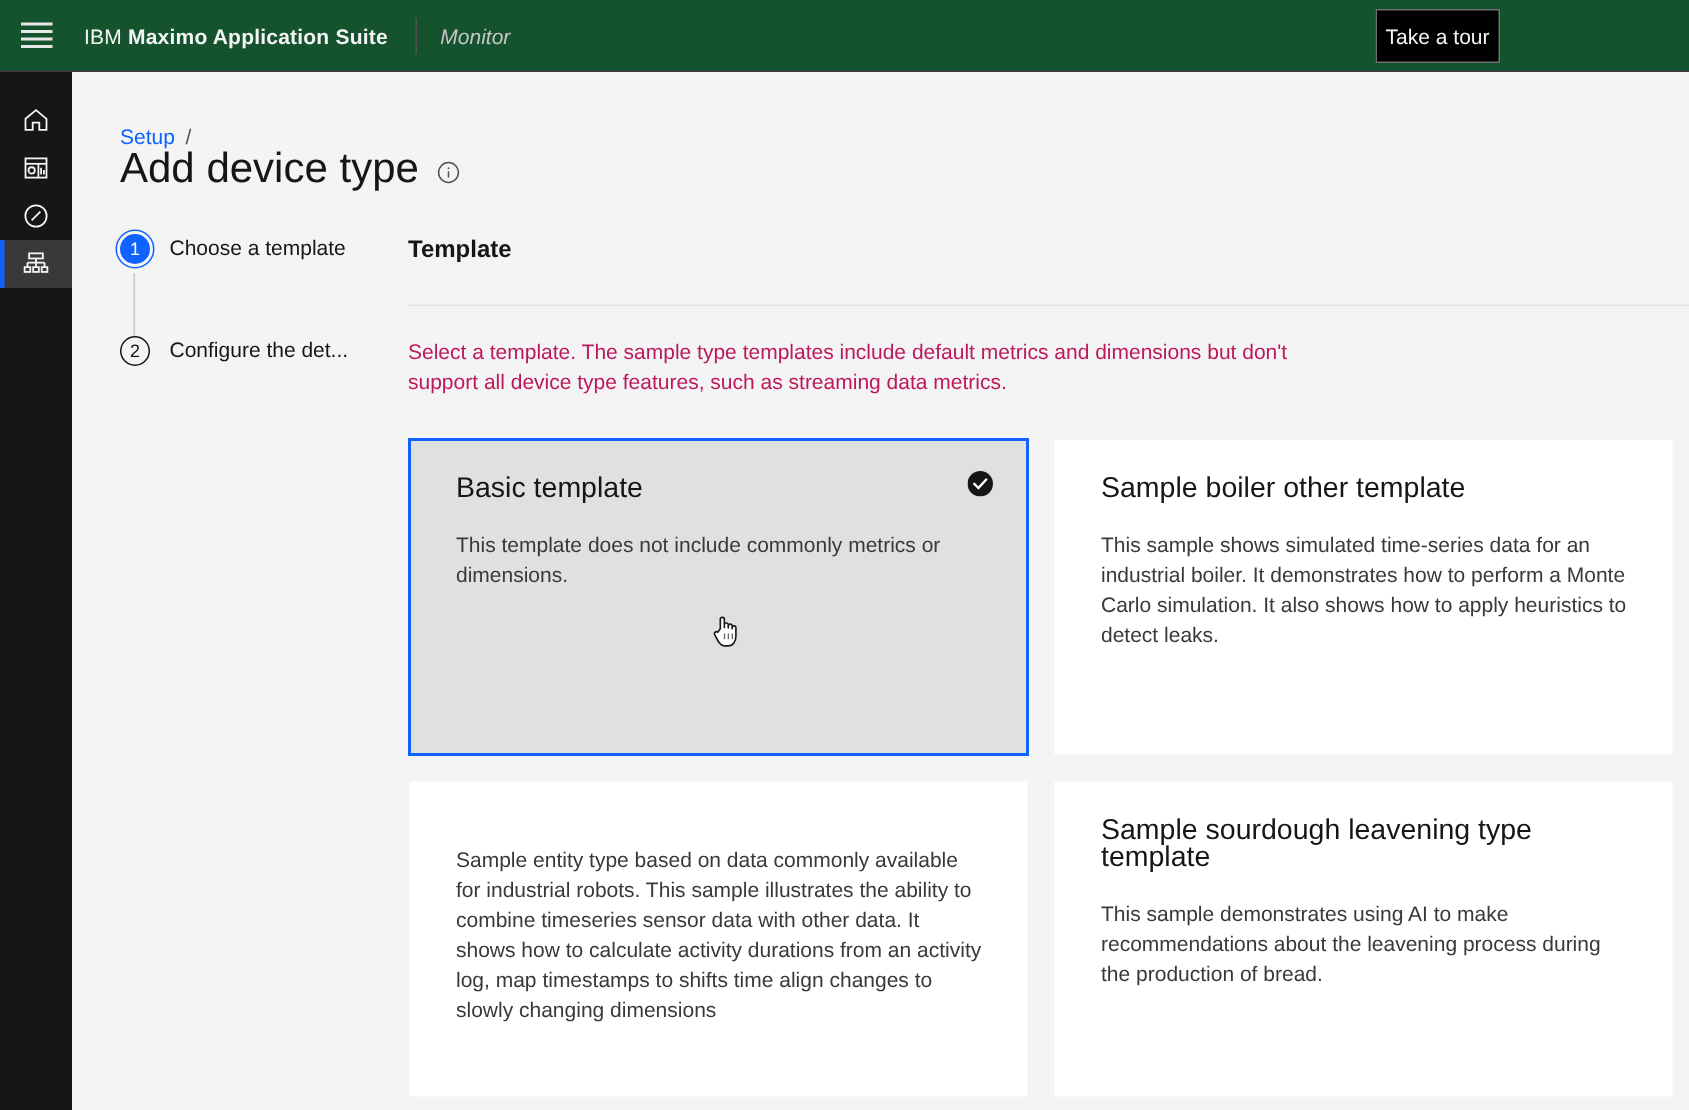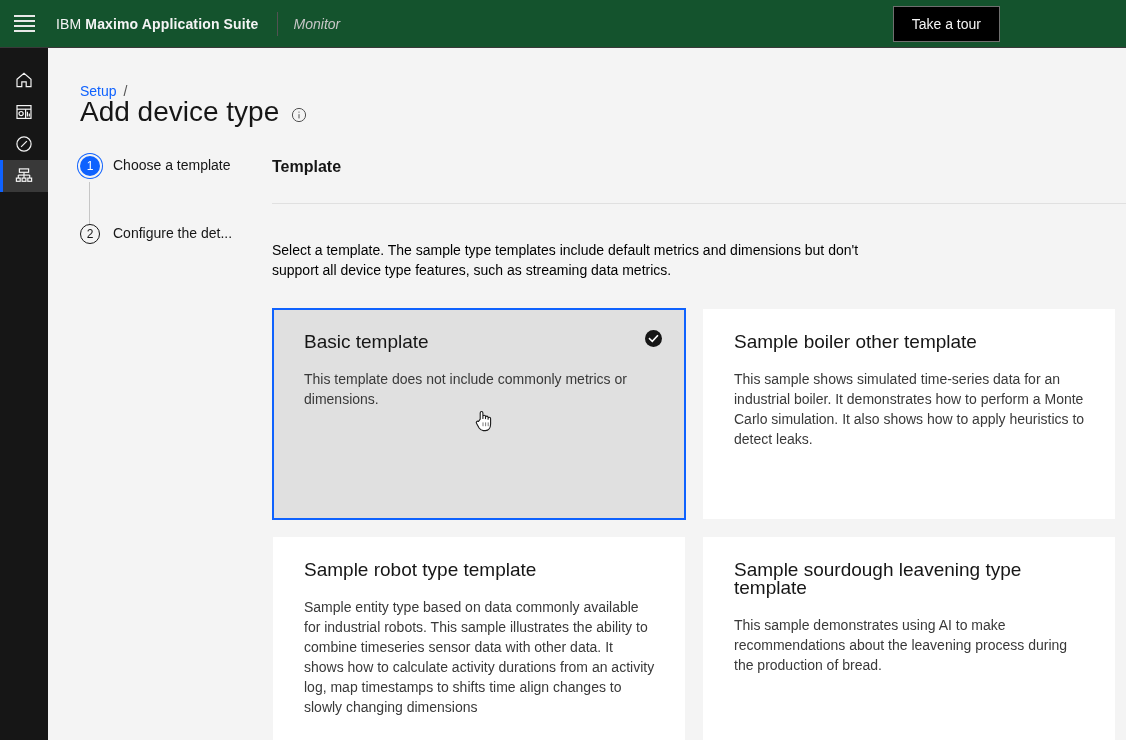--- a/index.html
+++ b/index.html
@@ -36,21 +36,21 @@
 
   #header-divider {
     width: 1px; height: 24px; background: #525252;
     margin: 0 16px 0 18px;
   }
   #header-subtitle {
     font-size: 14px; color: #c6c6c6; font-weight: 400; font-style: italic;
   }
   #take-tour-btn {
     position: absolute; right: 126px; top: 6px;
-    height: 36px; padding: 0 18px;
+    height: 36px; padding: 0 6px;
     background: #000; color: #f4f4f4;
     border: 1px solid #6f6f6f;
     font-size: 14px; font-family: "Liberation Sans", sans-serif;
     display: flex; align-items: center; justify-content: center;
     cursor: pointer;
   }
 
   
   #left-rail {
     position: absolute; top: 48px; left: 0;
@@ -148,22 +148,22 @@
   #template-heading {
     font-size: 16px; font-weight: 600; color: #161616;
     line-height: 22px; padding: 8px 0 0 0;
     margin-left: 0;
   }
   #template-divider {
     height: 1px; background: #e0e0e0;
     margin-top: 25px; width: 854px;
   }
   #template-description {
-    font-size: 14px; color: #000000; line-height: 20px;
-    margin-top: 36px; max-width: 630px;
+    font-size: 14px; color: #be185d; line-height: 20px;
+    margin-top: 20px; max-width: 630px;
   }
 
   #cards-grid {
     margin-top: 28px;
     display: grid;
     grid-template-columns: 414px 414px;
     grid-template-rows: 212px 212px;
     column-gap: 16px; row-gap: 16px;
   }
   .template-card {
@@ -319,21 +319,20 @@
             </svg>
           </span>
         </div>
 
         <div class="template-card">
           <div class="card-title">Sample boiler other template</div>
           <div class="card-desc">This sample shows simulated time-series data for an industrial boiler. It demonstrates how to perform a Monte Carlo simulation. It also shows how to apply heuristics to detect leaks.</div>
         </div>
 
         <div class="template-card">
-          <div class="card-title">Sample robot type template</div>
           <div class="card-desc">Sample entity type based on data commonly available for industrial robots. This sample illustrates the ability to combine timeseries sensor data with other data. It shows how to calculate activity durations from an activity log, map timestamps to shifts time align changes to slowly changing dimensions</div>
         </div>
 
         <div class="template-card">
           <div class="card-title">Sample sourdough leavening type template</div>
           <div class="card-desc">This sample demonstrates using AI to make recommendations about the leavening process during the production of bread.</div>
         </div>
 
       </div>
     </section>

